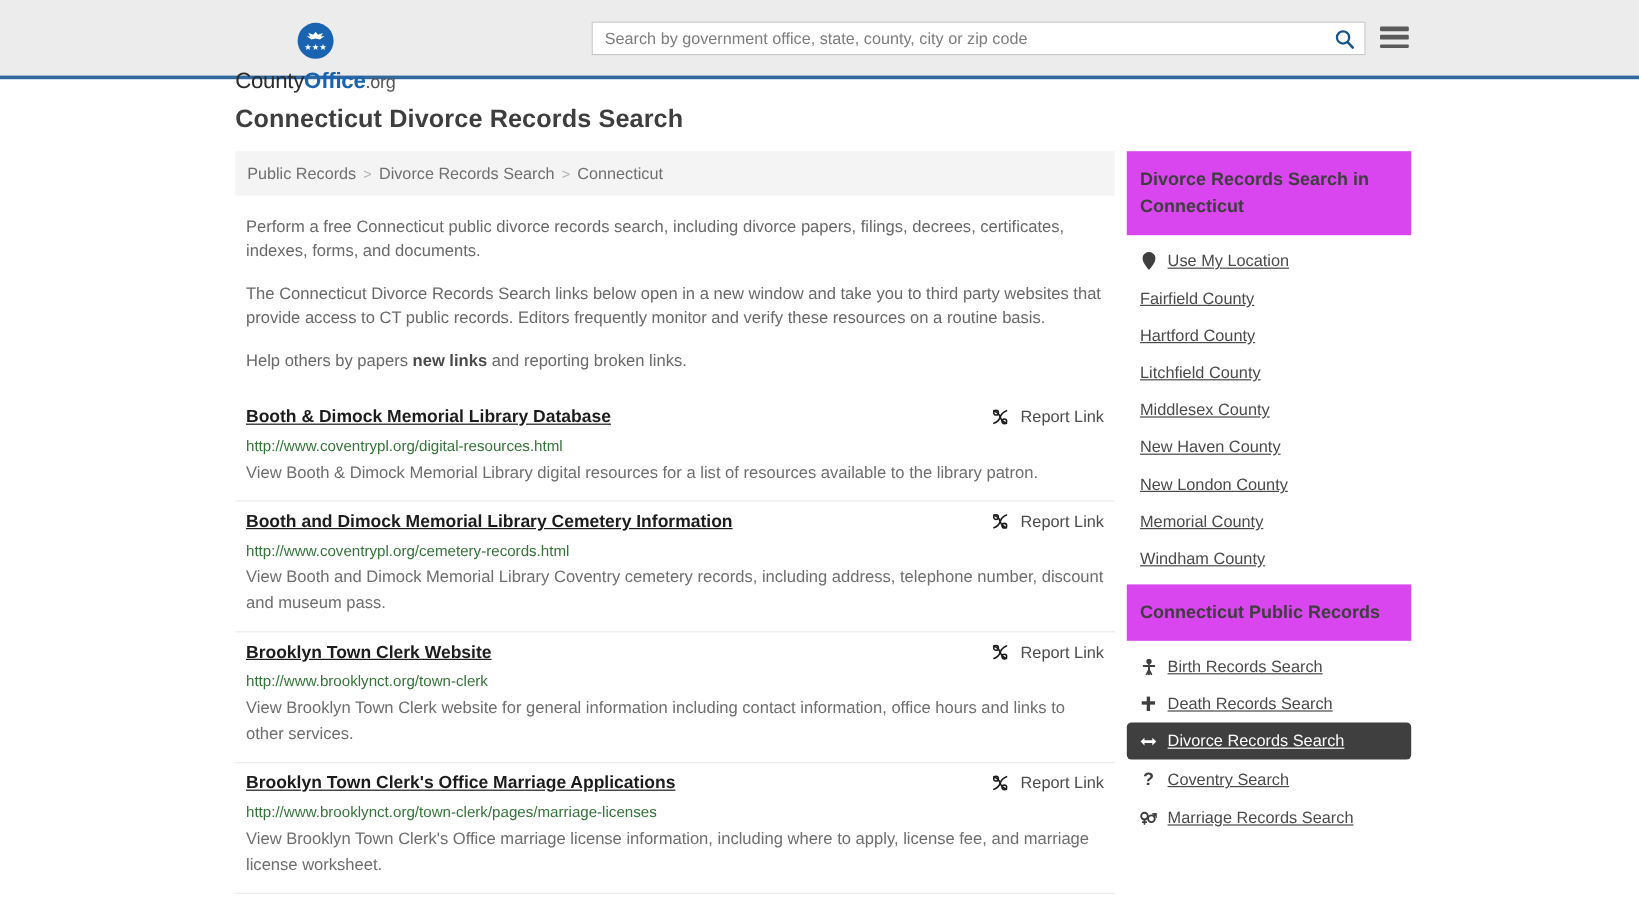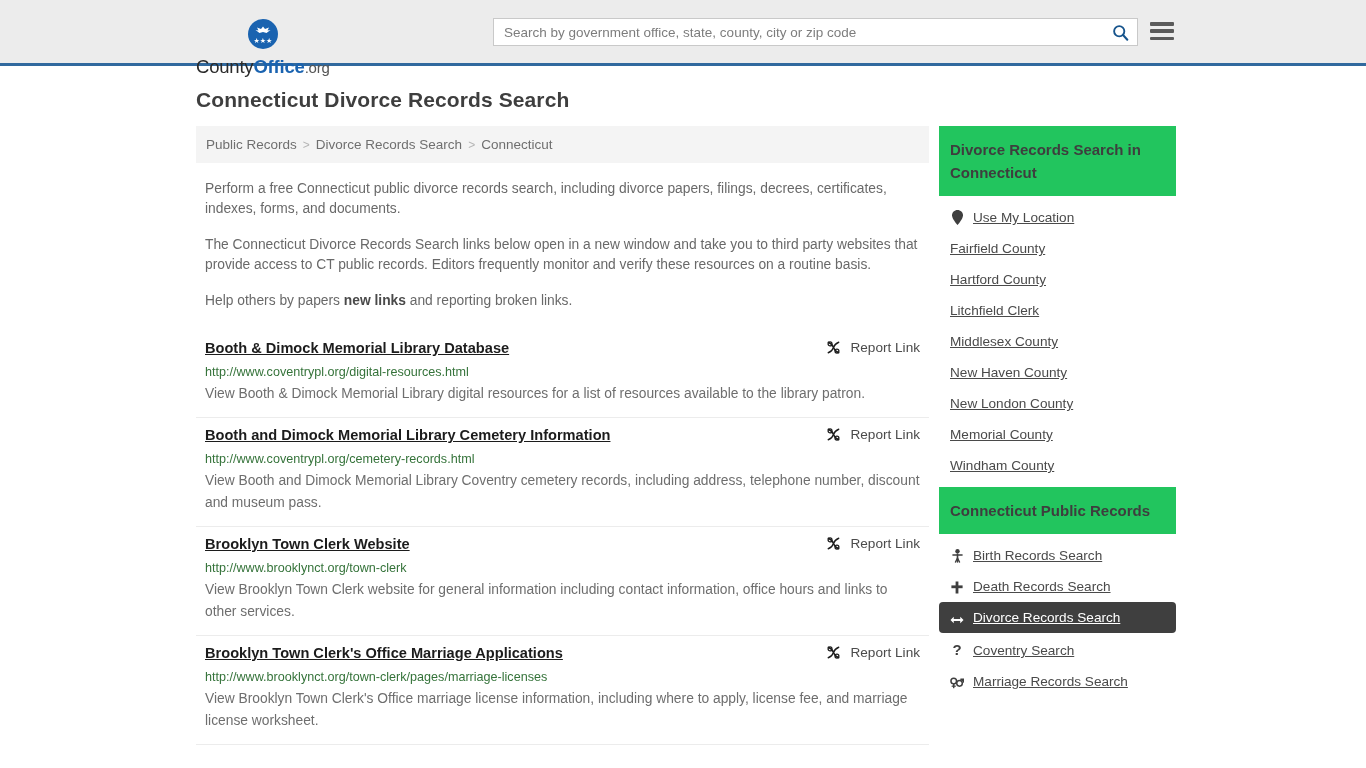--- a/index.html
+++ b/index.html
@@ -205,31 +205,31 @@
   .result-desc {
     font-size: 13.8px;
     color: #6e6e6e;
     line-height: 22px;
     margin-top: 3px;
   }
 
   
   .side-box { margin-bottom: 6px; }
   .side-header {
-    background: #22c55e;
+    background: #d946ef;
     padding: 12px 11px;
     font-size: 15px;
     font-weight: 700;
     color: #3e3e3e;
     line-height: 23px;
   }
   .side-list { padding: 6px 0 0 0; list-style: none; }
   .side-item {
     display: flex;
-    align-items: flex-end;
+    align-items: center;
     gap: 9px;
     padding: 8px 11px;
     border-radius: 4px;
   }
   .side-item a {
     font-size: 13.6px;
     color: #4a4a4a;
     text-decoration: underline;
     cursor: pointer;
   }
@@ -388,21 +388,21 @@
             </span>
             <a>Use My Location</a>
           </li>
           <li class="side-item">
             <a>Fairfield County</a>
           </li>
           <li class="side-item">
             <a>Hartford County</a>
           </li>
           <li class="side-item">
-            <a>Litchfield Clerk</a>
+            <a>Litchfield County</a>
           </li>
           <li class="side-item">
             <a>Middlesex County</a>
           </li>
           <li class="side-item">
             <a>New Haven County</a>
           </li>
           <li class="side-item">
             <a>New London County</a>
           </li>

